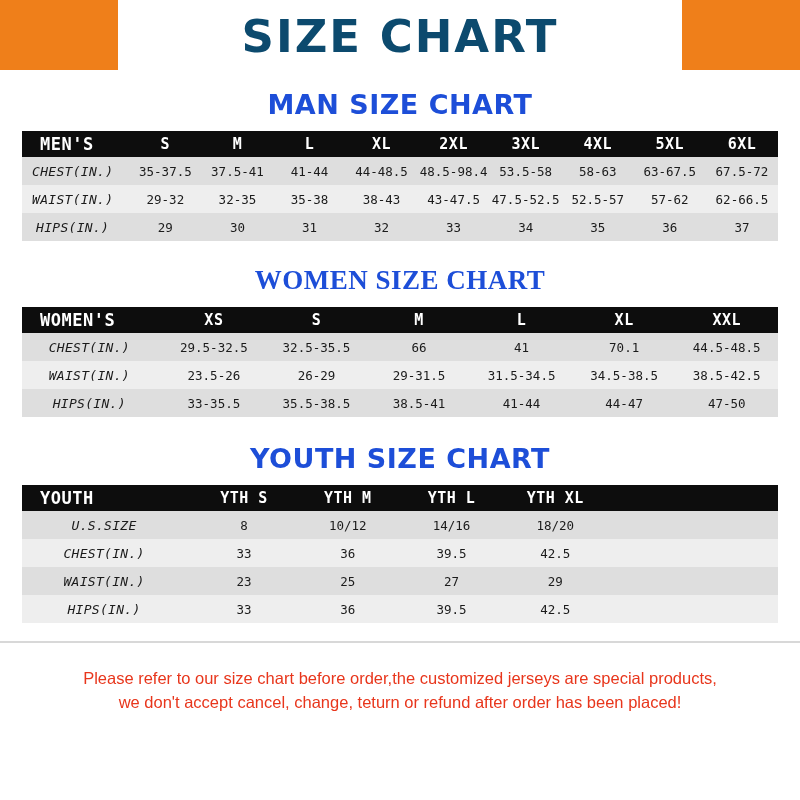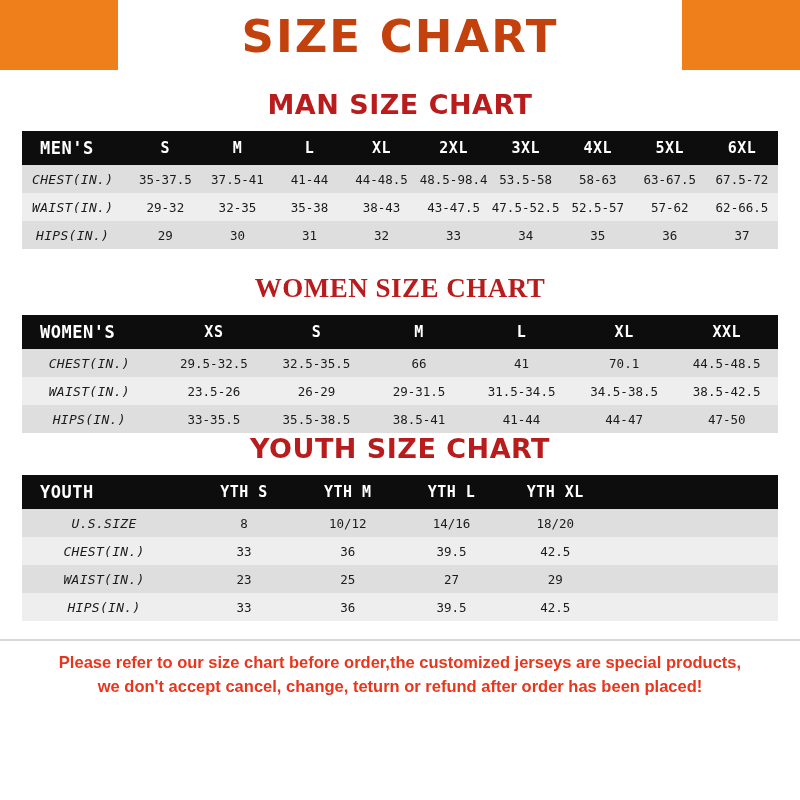--- a/index.html
+++ b/index.html
@@ -38,36 +38,36 @@
     background: #ffffff;
     display: flex;
     align-items: center;
     justify-content: center;
   }
   .banner-title {
     font-family: "DejaVu Sans", sans-serif;
     font-weight: bold;
     font-size: 45px;
     letter-spacing: 2px;
-    color: #c2410c;
+    color: #0c4a6e;
     line-height: 1;
     margin-top: 2px;
   }
   
   .section-title {
     text-align: center;
     font-family: "DejaVu Sans", sans-serif;
     font-weight: bold;
     font-size: 27px;
     letter-spacing: 0.5px;
-    color: #b91c1c;
+    color: #1d4ed8;
   }
   #sec-man-title { margin-top: 19px; }
   #sec-women-title { margin-top: 24px; font-family: Liberation Serif, serif; }
-  #sec-youth-title { }
+  #sec-youth-title { margin-top: 26px; }
 
   
   .tbl-wrap {
     margin: 11px 22px 0 22px;
   }
   table.size {
     width: 100%;
     border-collapse: collapse;
     table-layout: fixed;
   }
@@ -79,21 +79,21 @@
     padding: 0;
     height: 28px;
     vertical-align: middle;
     white-space: nowrap;
   }
   table.size thead th {
     background: #0d0d0d;
     color: #ffffff;
     font-family: "DejaVu Sans Mono", monospace;
     font-weight: bold;
-    height: 34px;
+    height: 26px;
   }
   table.size thead th.hdr-label {
     font-size: 17px;
     letter-spacing: 0.5px;
     text-align: left;
     padding-left: 18px;
   }
   table.size thead th.hdr-size {
     font-size: 15px;
     letter-spacing: 0.5px;
@@ -111,22 +111,21 @@
   
   .t-men col.c0 { width: 14.2%; }
   .t-women col.c0 { width: 18.6%; }
   .t-youth col.c0 { width: 22.5%; }
   .t-youth col.cpad { width: 22.6%; }
 
   
   .footer {
     margin-top: 18px;
     border-top: 2px solid #d8d8d8;
-    padding: 10px 14px 0 14px;
-    font-weight: bold;
+    padding: 24px 14px 0 14px;
   }
   .footer p {
     margin: 0;
     text-align: center;
     color: #e8361c;
     font-family: "Liberation Sans", sans-serif;
     font-size: 16.5px;
     line-height: 1.45;
   }
 </style>

